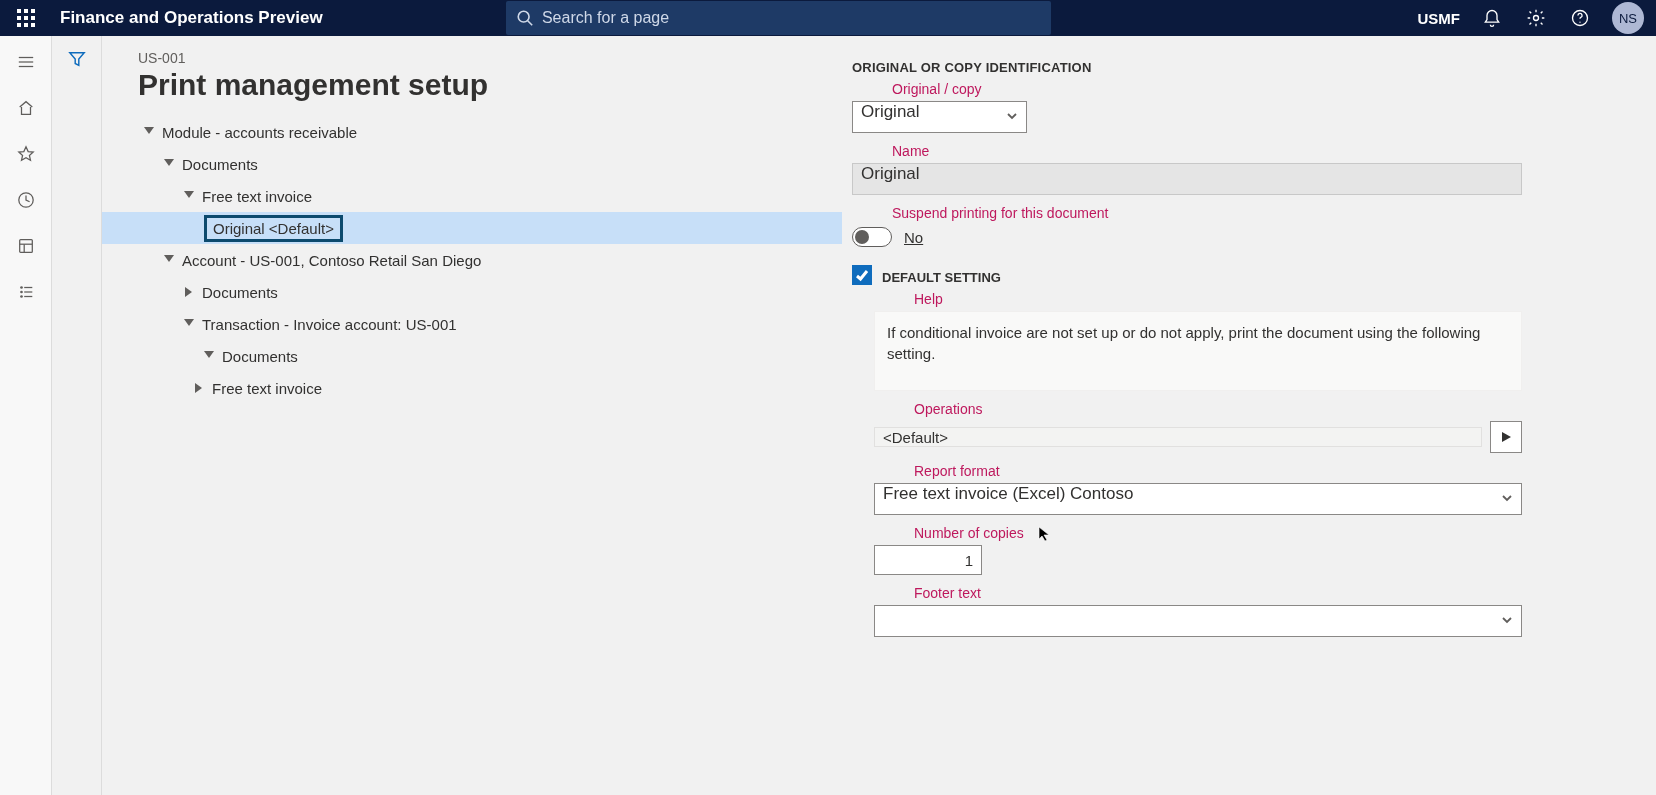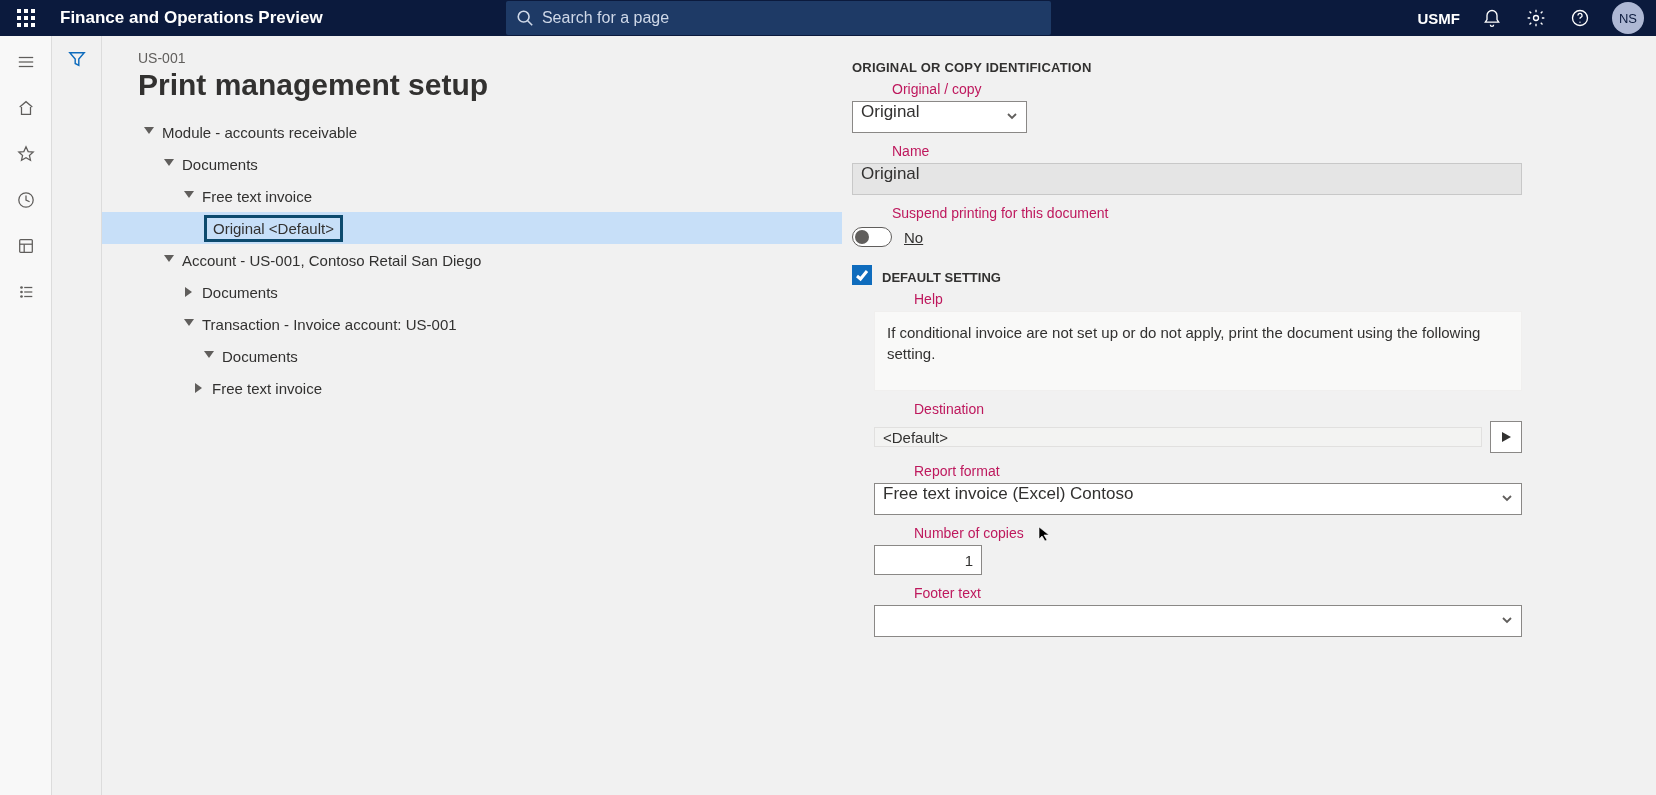--- a/index.html
+++ b/index.html
@@ -446,21 +446,21 @@
               <polyline points="2,8 5.5,11 12,3"></polyline>
             </svg>
         </div>
         <div class="checkbox-label">DEFAULT SETTING</div>
       </div>
 
       <div style="padding-left:22px;">
         <div class="field-label sub">Help</div>
         <div class="help-box">If conditional invoice are not set up or do not apply, print the document using the following setting.</div>
 
-        <div class="field-label">Destination</div>
+        <div class="field-label">Operations</div>
         <div class="dest-row">
           <div class="dest-box">
             <span>&lt;Default&gt;</span>
           </div>
           <div class="play-btn">
             <svg viewBox="0 0 12 12">
                 <polygon points="2,1 11,6 2,11"></polygon>
               </svg>
           </div>
         </div>

